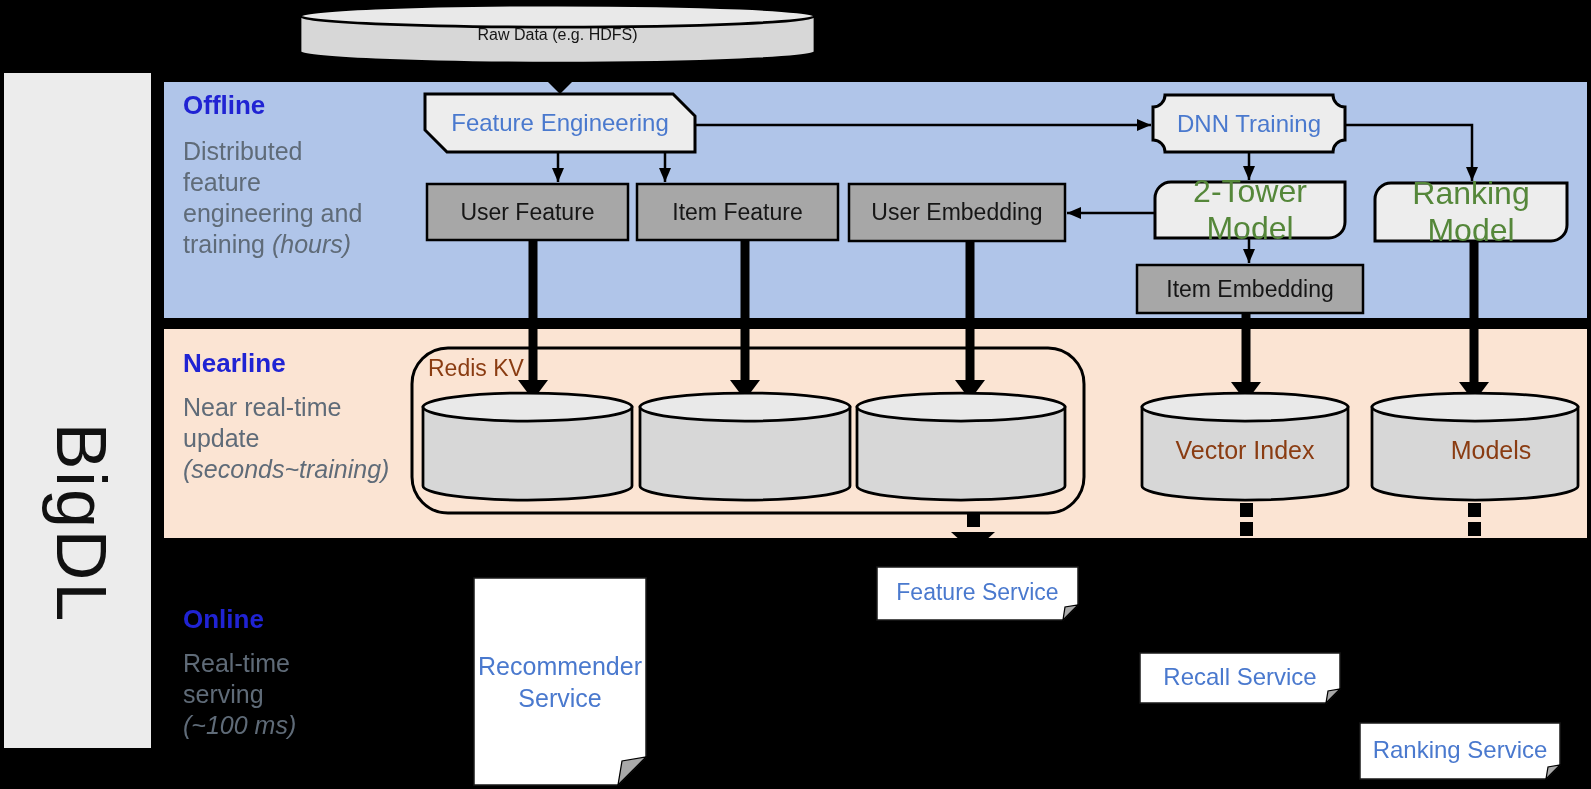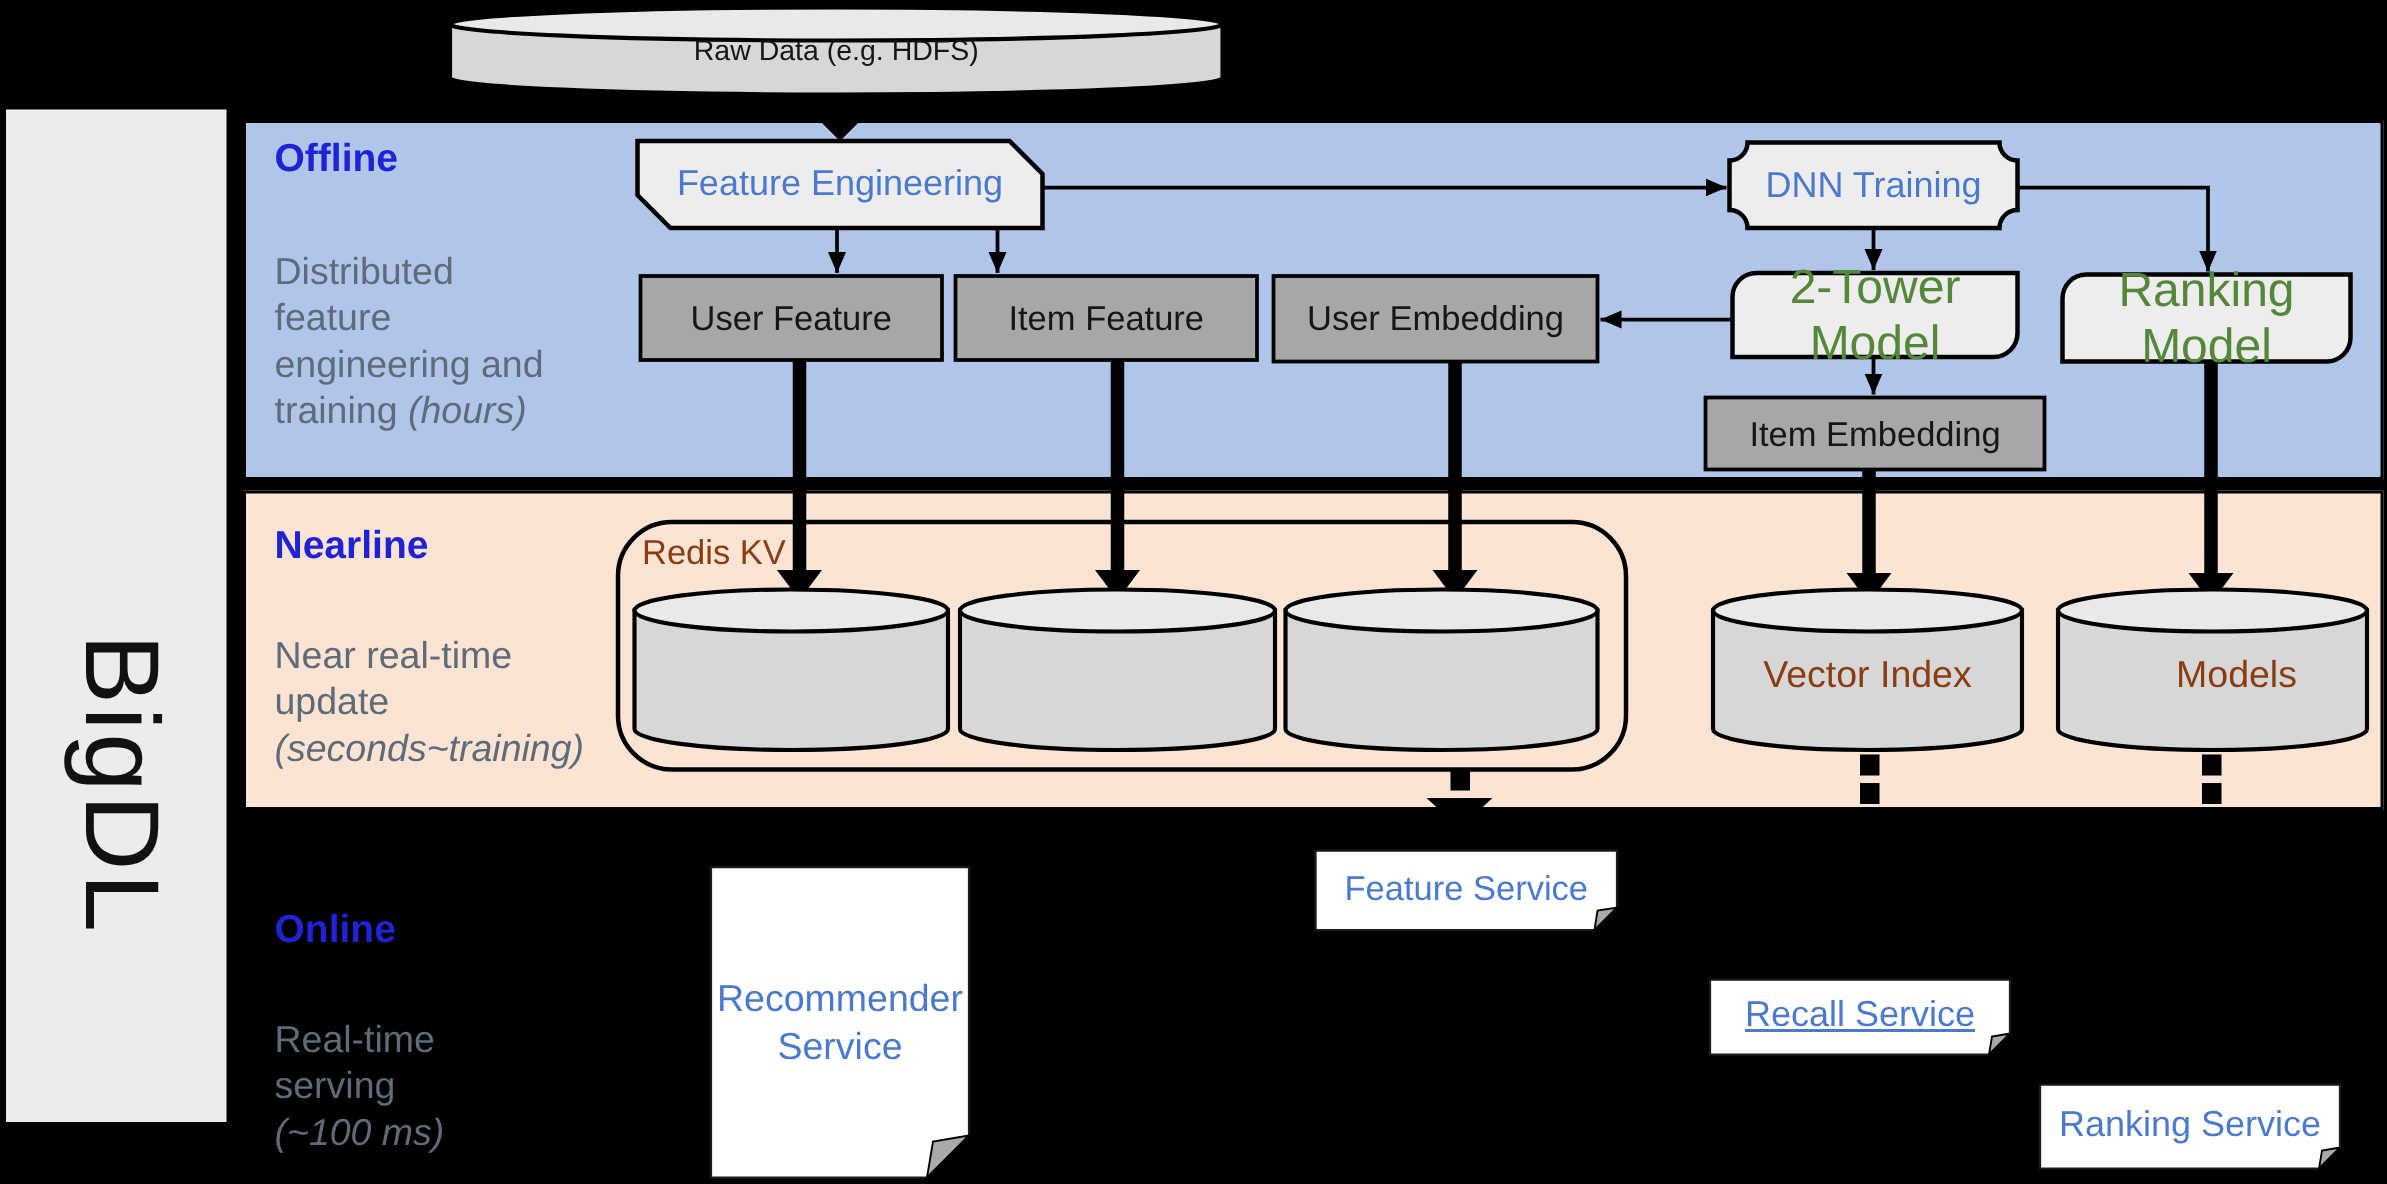--- a/index.html
+++ b/index.html
@@ -19,21 +19,21 @@
   .brand{position:absolute;left:77px;top:450px;transform:translate(-50%,-50%) rotate(90deg);
          font-size:70px;letter-spacing:2px;color:#111;white-space:nowrap;}
   svg.gfx{position:absolute;left:0;top:0;z-index:3;pointer-events:none;}
   .lbl{position:absolute;z-index:4;display:flex;align-items:center;justify-content:center;
        text-align:center;pointer-events:none;}
   .t-blue{color:var(--node-blue);font-size:24px;}
   .t-green{color:var(--node-green);font-size:32px;}
   .t-brown{color:var(--store-brown);font-size:24px;}
   .t-dark{color:#161616;font-size:23px;}
   .sec-title{position:absolute;z-index:4;color:var(--header-blue);font-size:26px;font-weight:700;}
-  .sec-desc{position:absolute;z-index:4;color:var(--muted-gray);font-size:25px;line-height:31px;margin-top:30px;}
+  .sec-desc{position:absolute;z-index:4;color:var(--muted-gray);font-size:25px;line-height:31px;}
   .sec-desc em{font-style:italic;}
   .shape-light{fill:var(--box-light);stroke:#000;stroke-width:3;}
   .shape-gray{fill:var(--box-gray);stroke:#000;stroke-width:2.5;}
   .cyl-body{fill:var(--cylinder-fill);stroke:#000;stroke-width:2.75;}
   .cyl-top{fill:var(--cylinder-top);stroke:#000;stroke-width:2.75;}
   .container-outline{fill:none;stroke:#000;stroke-width:3;}
   .thin{stroke:#000;stroke-width:2.5;fill:none;}
   .thick{stroke:#000;stroke-width:9;fill:none;}
   .head{fill:#000;stroke:none;}
   .dash{fill:#000;stroke:none;}
@@ -167,31 +167,31 @@
   <div class="sec-desc" style="left:183px;top:392px;width:200px;">
     <span>Near real-time update</span>
     <em>(seconds~training)</em>
   </div>
   <div class="sec-title" style="left:183px;top:604px;">Online</div>
   <div class="sec-desc" style="left:183px;top:648px;width:120px;">
     <span>Real-time serving</span>
     <em>(~100 ms)</em>
   </div>
 
-  <div class="lbl t-dark" style="left:300px;top:14px;width:515px;height:42px;font-size:19px;">Raw Data (e.g. HDFS)</div>
+  <div class="lbl t-dark" style="left:300px;top:14px;width:515px;height:42px;font-size:16px;">Raw Data (e.g. HDFS)</div>
   <div class="lbl t-blue" style="left:425px;top:94px;width:270px;height:58px;">Feature Engineering</div>
   <div class="lbl t-blue" style="left:1153px;top:95px;width:192px;height:57px;">DNN Training</div>
   <div class="lbl t-dark" style="left:427px;top:184px;width:201px;height:56px;">User Feature</div>
   <div class="lbl t-dark" style="left:849px;top:184px;width:216px;height:57px;">User Embedding</div>
   <div class="lbl t-dark" style="left:637px;top:184px;width:201px;height:56px;">Item Feature</div>
   <div class="lbl t-green" style="left:1155px;top:182px;width:190px;height:56px;">2-Tower Model</div>
   <div class="lbl t-green" style="left:1375px;top:183px;width:192px;height:58px;">Ranking Model</div>
   <div class="lbl t-dark" style="left:1137px;top:265px;width:226px;height:48px;">Item Embedding</div>
   <div class="lbl t-brown" style="left:428px;top:353px;width:110px;height:30px;font-size:23px;justify-content:flex-start;">Redis KV</div>
   <div class="lbl t-brown" style="left:1142px;top:430px;width:206px;height:40px;font-size:25px;">Vector Index</div>
   <div class="lbl t-brown" style="left:1372px;top:430px;width:206px;height:40px;font-size:25px;padding-left:16px;">Models</div>
 
   <div class="lbl t-blue" style="left:474px;top:578px;width:172px;height:207px;font-size:25px;line-height:32px;">Recommender Service</div>
   <div class="lbl t-blue" style="left:877px;top:567px;width:201px;height:50px;font-size:23px;">Feature Service</div>
-  <div class="lbl t-blue" style="left:1140px;top:653px;width:200px;height:47px;text-decoration:underline;">Recall Service</div>
+  <div class="lbl t-blue" style="left:1140px;top:653px;width:200px;height:47px;">Recall Service</div>
   <div class="lbl t-blue" style="left:1360px;top:723px;width:200px;height:53px;">Ranking Service</div>
 
 </div>
 
 </body></html>

